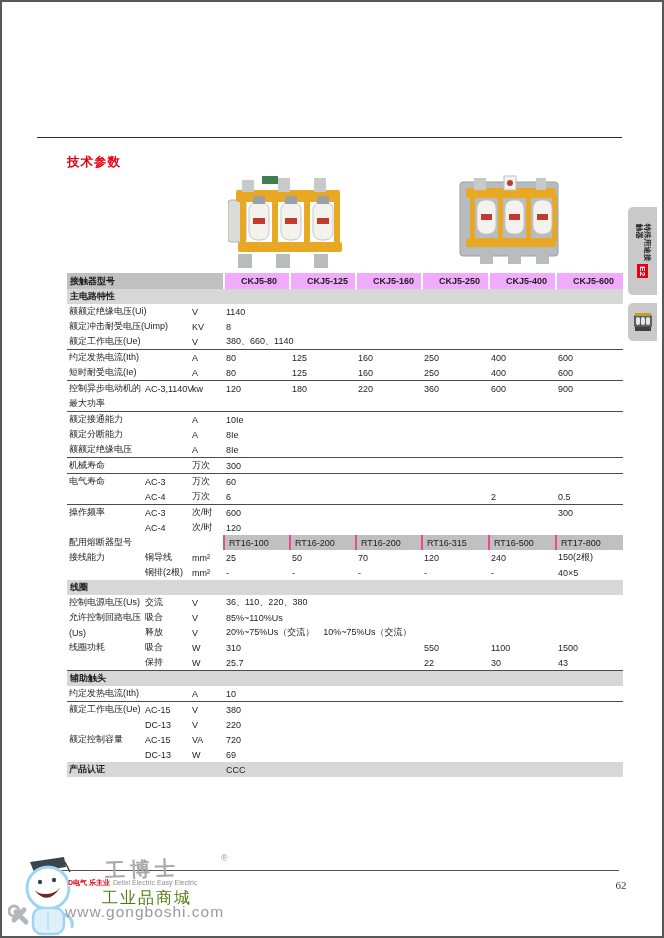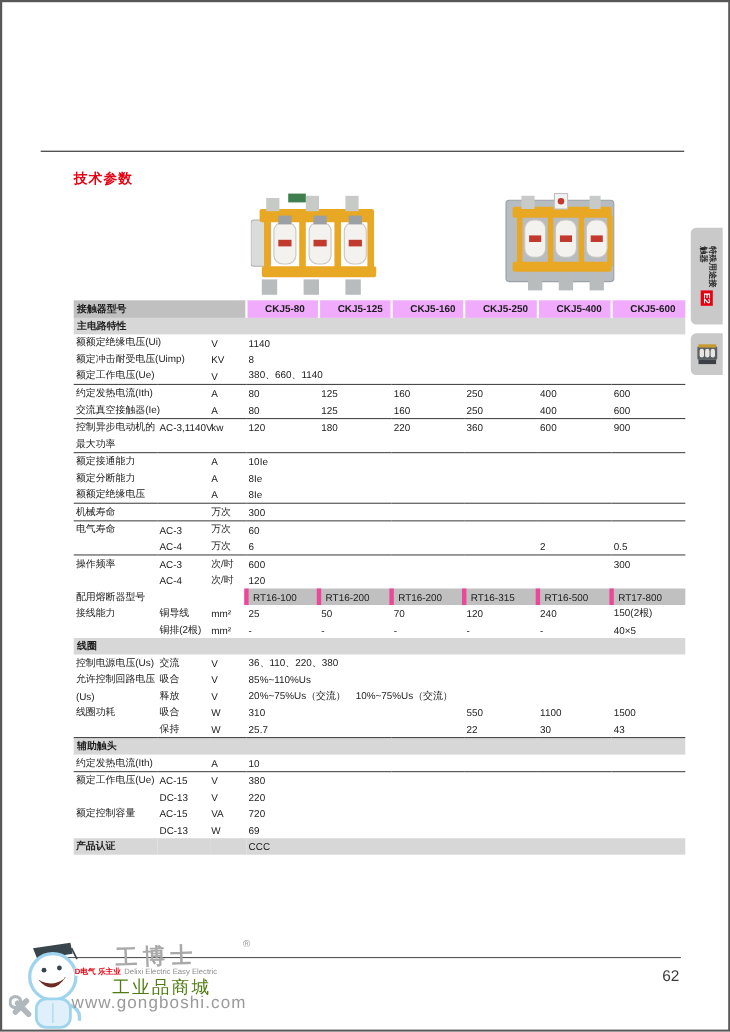--- a/index.html
+++ b/index.html
@@ -31,26 +31,26 @@
   .e2badge{background:#e60012;color:#ffffff;font-size:8px;font-weight:bold;padding:1px 2px;line-height:9px;}
   .side-tab2{position:absolute;right:5px;top:301px;width:29px;height:38px;background:#c9c9c9;border-radius:5px 0 0 5px;display:flex;align-items:center;justify-content:center;}
   
   .spec-table{position:absolute;left:65px;top:271px;width:555px;border-collapse:collapse;table-layout:fixed;font-size:9px;}
   .spec-table td,.spec-table th{padding:0 0 0 2px;height:15px;vertical-align:middle;white-space:nowrap;text-align:left;font-weight:normal;overflow:visible;}
   .spec-table th.hlabel{background:#c0c0c0;font-weight:bold;padding-left:3px;height:16px;}
   .spec-table th.model{background:#f0abfc;font-weight:bold;border-left:2px solid #ffffff;padding-left:16px;height:16px;}
   .spec-table td.band{background:#d7d7d7;font-weight:bold;padding-left:3px;}
   .spec-table tr.cert td{background:#d7d7d7;}
   .spec-table tr.cert td.lbl{font-weight:bold;}
-  .spec-table td.fusecell{background:#c0c0c0;border-left:4px solid #ec4899;padding-left:4px;}
+  .spec-table td.fusecell{background:#c0c0c0;border-left:2px solid #ec4899;padding-left:4px;}
   .spec-table tr.divider td{border-bottom:1.6px solid #4a4a4a;}
   .spec-table td.unit{padding-left:1px;}
   
   .footer-rule{position:absolute;left:35px;top:868px;width:582px;border-top:1.5px solid #555555;}
-  .page-number{position:absolute;left:600px;top:877px;width:38px;text-align:left;font-size:14px;color:#3a3a3a;}
+  .page-number{position:absolute;left:600px;top:877px;width:38px;text-align:center;font-size:11px;color:#3a3a3a;font-family:Liberation Serif, serif;}
   .wm-mascot{position:absolute;left:6px;top:852px;}
   .wm-brand{position:absolute;left:103px;top:854px;font-size:20px;font-weight:bold;color:#a9a9a9;letter-spacing:5px;transform:rotate(-2deg);font-family:"Liberation Serif","DejaVu Serif",serif;}
   .wm-reg{position:absolute;left:219px;top:851px;font-size:9px;color:#999999;}
   .wm-tagline{position:absolute;left:66px;top:876px;font-size:7px;white-space:nowrap;}
   .wm-tagline .red{color:#e60012;font-weight:bold;background:#ffffff;}
   .wm-tagline .en{color:#8d8d8d;margin-left:3px;}
   .wm-mall{position:absolute;left:100px;top:886px;font-size:16px;color:#4d7c0f;letter-spacing:2px;}
   .wm-url{position:absolute;left:63px;top:901px;font-size:15.5px;color:#9a9a9a;letter-spacing:1px;}
 </style>
 </head>
@@ -178,21 +178,21 @@
           <td class="sub"></td>
           <td class="unit">A</td>
           <td class="val">80</td>
           <td class="val">125</td>
           <td class="val">160</td>
           <td class="val">250</td>
           <td class="val">400</td>
           <td class="val">600</td>
         </tr>
         <tr class="divider">
-          <td class="lbl">交流真空接触器(Ie)</td>
+          <td class="lbl">短时耐受电流(Ie)</td>
           <td class="sub"></td>
           <td class="unit">A</td>
           <td class="val">80</td>
           <td class="val">125</td>
           <td class="val">160</td>
           <td class="val">250</td>
           <td class="val">400</td>
           <td class="val">600</td>
         </tr>
         <tr>

